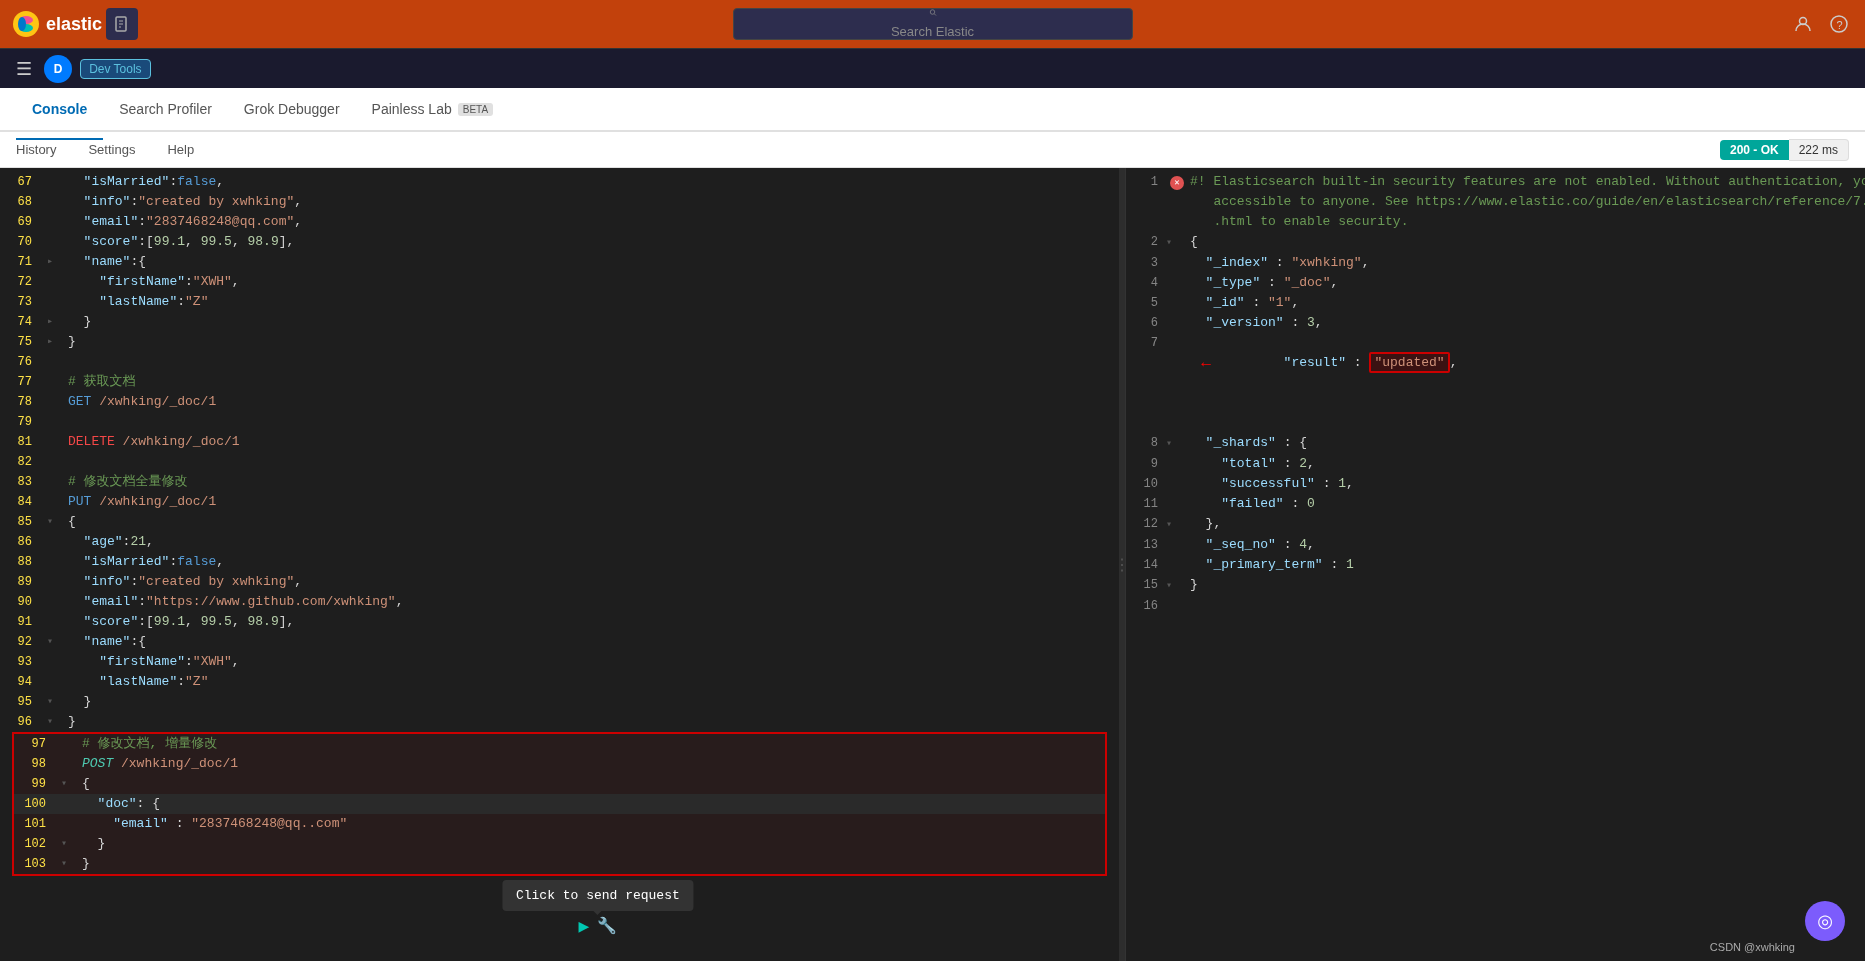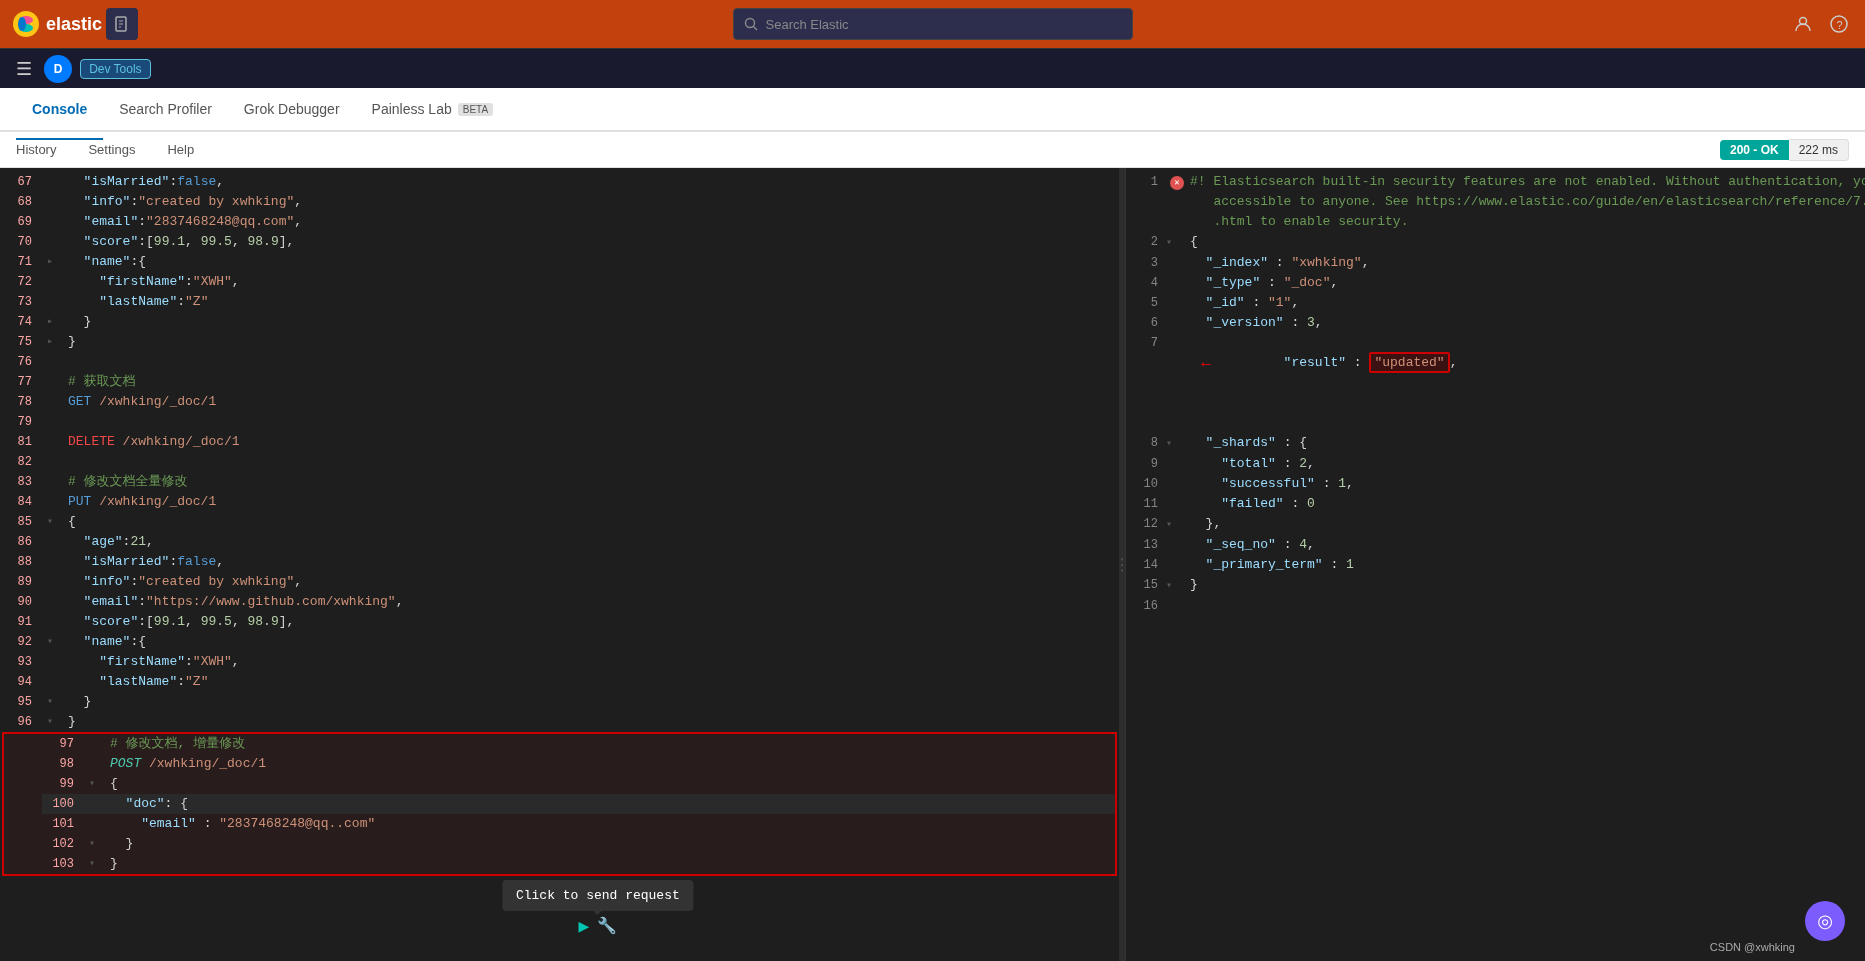--- a/index.html
+++ b/index.html
@@ -46,20 +46,21 @@
       height: 32px;
       background: #2d2d4e;
       border: 1px solid #444;
       border-radius: 4px;
       display: flex;
       align-items: center;
       padding: 0 10px;
       gap: 8px;
       color: #aaa;
       font-size: 13px;
+      flex-direction: column;
     }
     .nav-right {
       margin-left: auto;
       display: flex;
       gap: 8px;
       align-items: center;
     }
     .nav-right-icon {
       color: #ccc;
       font-size: 18px;
@@ -193,21 +194,21 @@
     .editor-line {
       display: flex;
       min-height: 20px;
       line-height: 20px;
     }
     .line-num {
       width: 40px;
       min-width: 40px;
       text-align: right;
       padding-right: 8px;
-      color: #fca5a5;
+      color: #fde047;
       user-select: none;
       font-size: 12px;
     }
     .line-content {
       flex: 1;
       padding-left: 8px;
       white-space: pre;
       color: #d4d4d4;
     }
     .line-gutter {
@@ -642,21 +643,21 @@
       </div>
 
       <div class="editor-line">
         <div class="line-num">96</div>
         <div class="line-gutter">
             <span style="color:#555;font-size:10px;">▾</span>
           </div>
         <div class="line-content"><span>}</span></div>
       </div>
 
-      <div style="border: 2px solid #cc0000; margin: 0 2px; background: rgba(200,0,0,0.06); padding-left: 38px;">
+      <div style="border: 2px solid #cc0000; margin: 0 12px; background: rgba(200,0,0,0.06);">
 
         <div class="editor-line">
           <div class="line-num">97</div>
           <div class="line-gutter"></div>
           <div class="line-content"><span class="c-comment"># 修改文档, 增量修改</span></div>
         </div>
 
         <div class="editor-line">
           <div class="line-num">98</div>
           <div class="line-gutter"></div>

